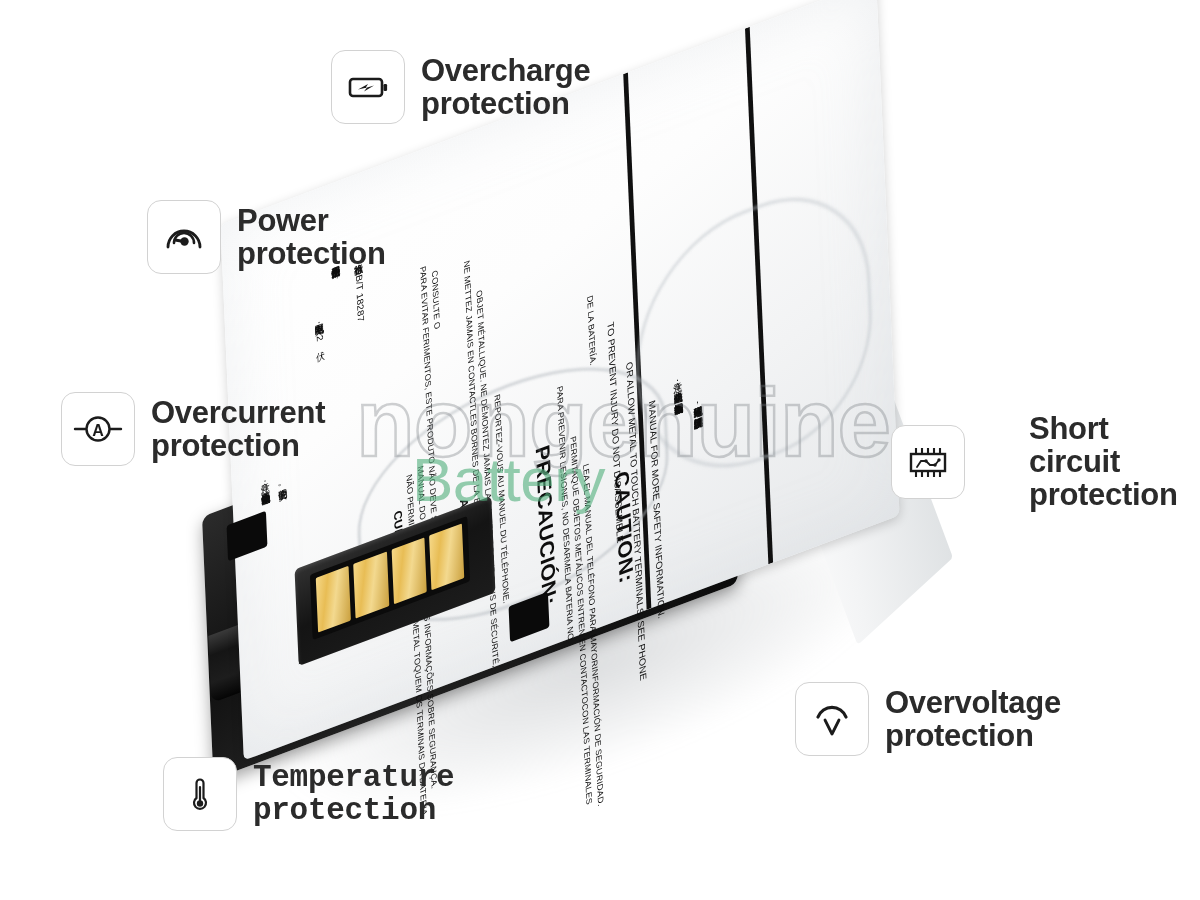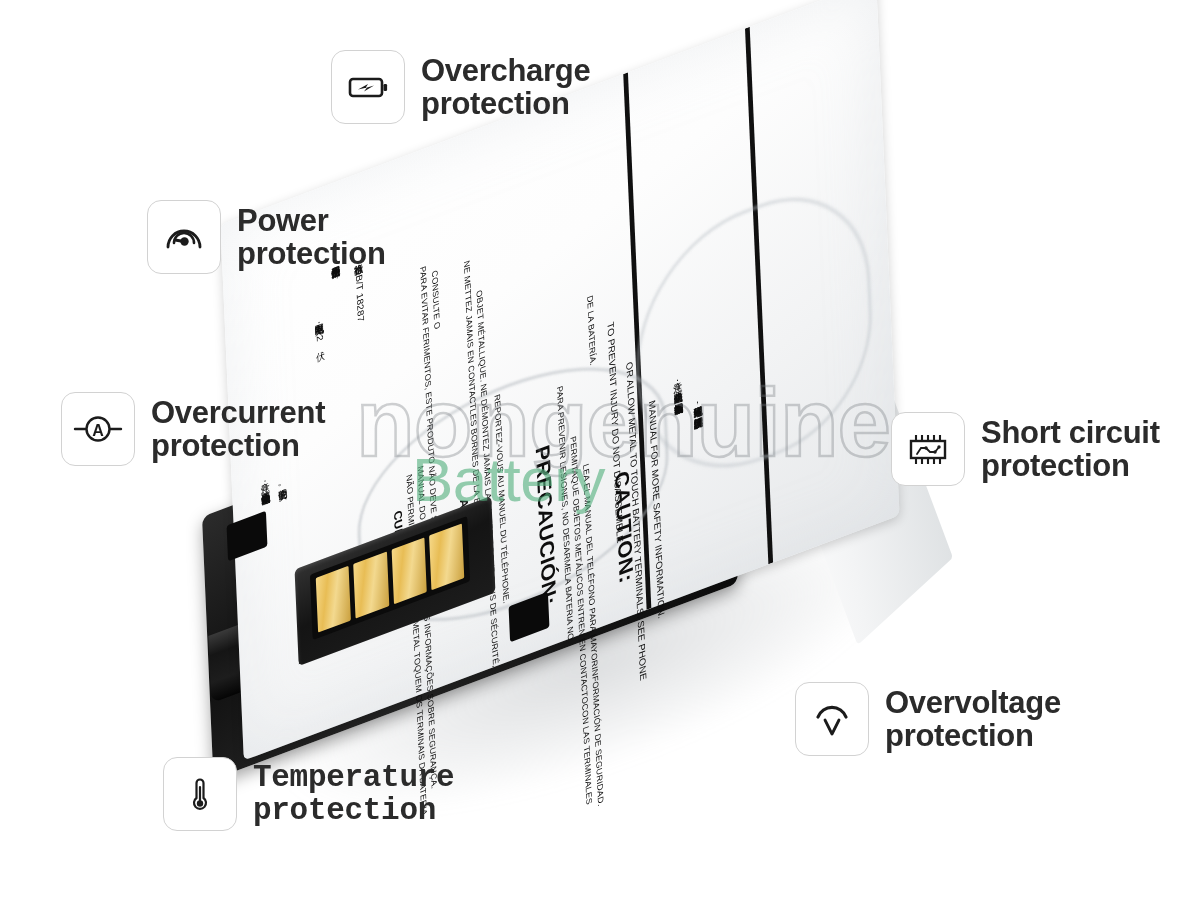--- a/index.html
+++ b/index.html
@@ -32,21 +32,21 @@
     line-height: 1.07;
     letter-spacing: -0.3px;
     white-space: pre-line;
   }
   .lab-right .feature-label { margin-left: 16px; }
 
   
   #f-overcharge   { left: 288px;  top: 50px;  }
   #f-power        { left: 104px;  top: 200px; justify-content: space-between; }
   #f-overcurrent  { left: 18px;   top: 392px; }
-  #f-shortcircuit { left: 848px;  top: 412px; }
+  #f-shortcircuit { left: 848px;  top: 412px; gap: 48px; }
   #f-overvoltage  { left: 752px;  top: 682px; align-items: center; }
   #f-temperature  { left: 120px;  top: 757px; font-family: Liberation Mono, monospace; }
 
   
   #product { position: absolute; left: 150px; top: 95px; width: 1010px; height: 700px; }
 
   .soft-shadow {
     position: absolute;
     left: 120px; top: 470px; width: 640px; height: 200px;
     background: radial-gradient(ellipse at 50% 50%, rgba(140,145,150,.30) 0%, rgba(160,165,170,.14) 45%, rgba(255,255,255,0) 72%);

